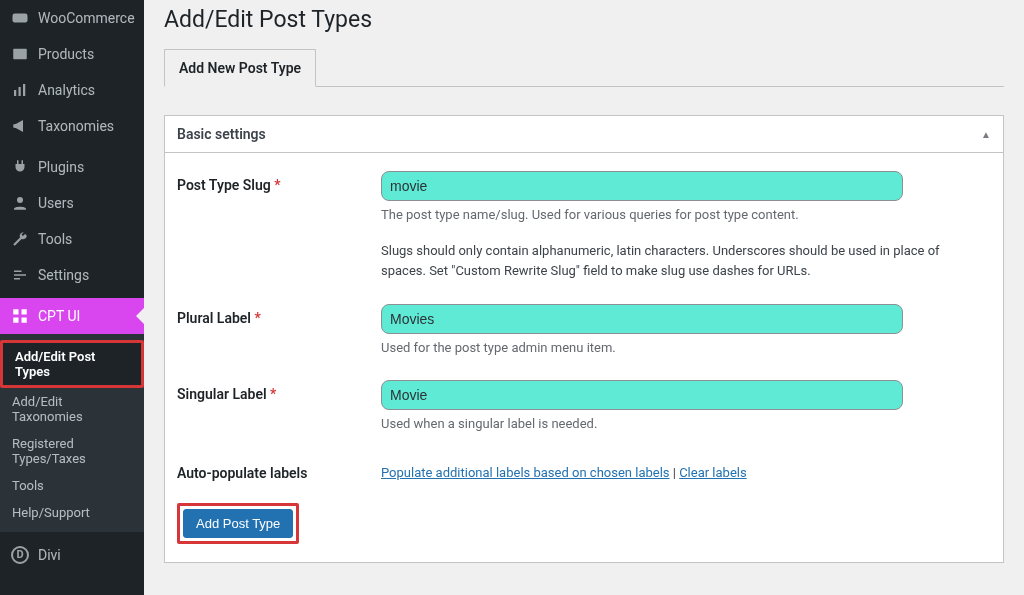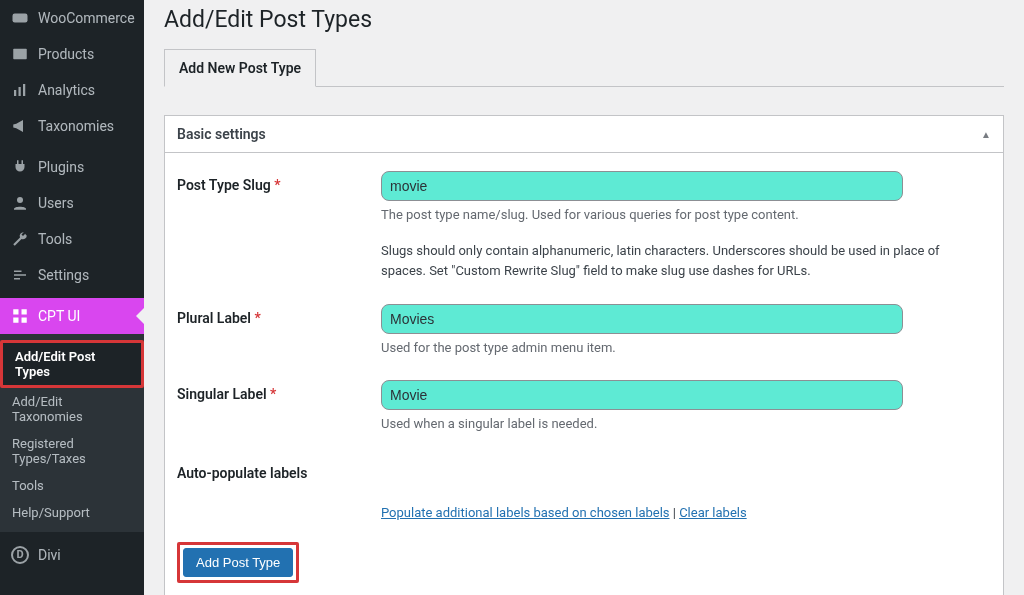--- a/index.html
+++ b/index.html
@@ -357,21 +357,21 @@
           <div class="field-col">
             <input type="text" class="text-input" value="Movie" style="">
             <div class="desc">Used when a singular label is needed.</div>
           </div>
         </div>
 
         <div class="form-row" style="margin-top:26px;">
           <div class="label-col">
             <span>Auto-populate labels</span>
           </div>
-          <div class="field-col" style="padding-top:6px;margin-top:40px;">
+          <div class="field-col" style="padding-top:6px;">
             <span class="link">Populate additional labels based on chosen labels</span>
             <span class="sep-pipe"> | </span>
             <span class="link">Clear labels</span>
           </div>
         </div>
 
         <div class="submit-row highlight-red" style="padding:3px;">
           <button class="primary-btn">Add Post Type</button>
         </div>
 

